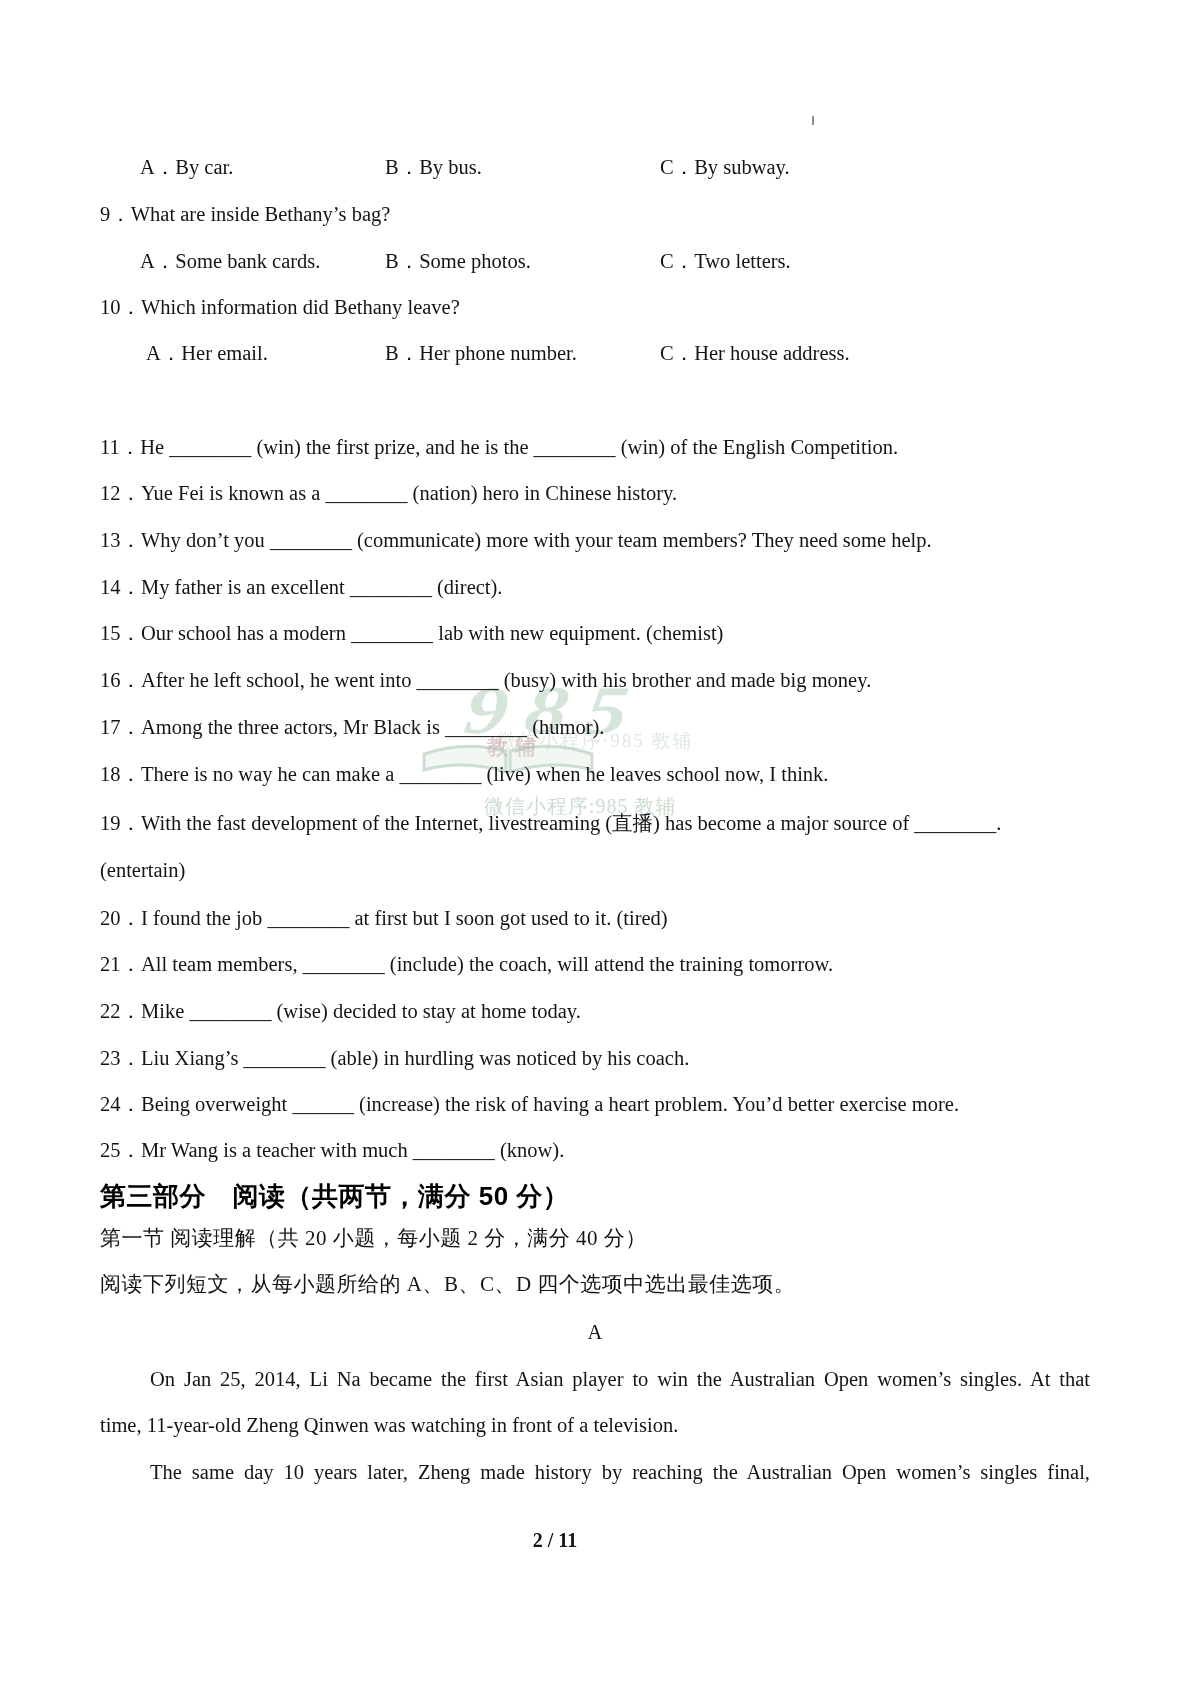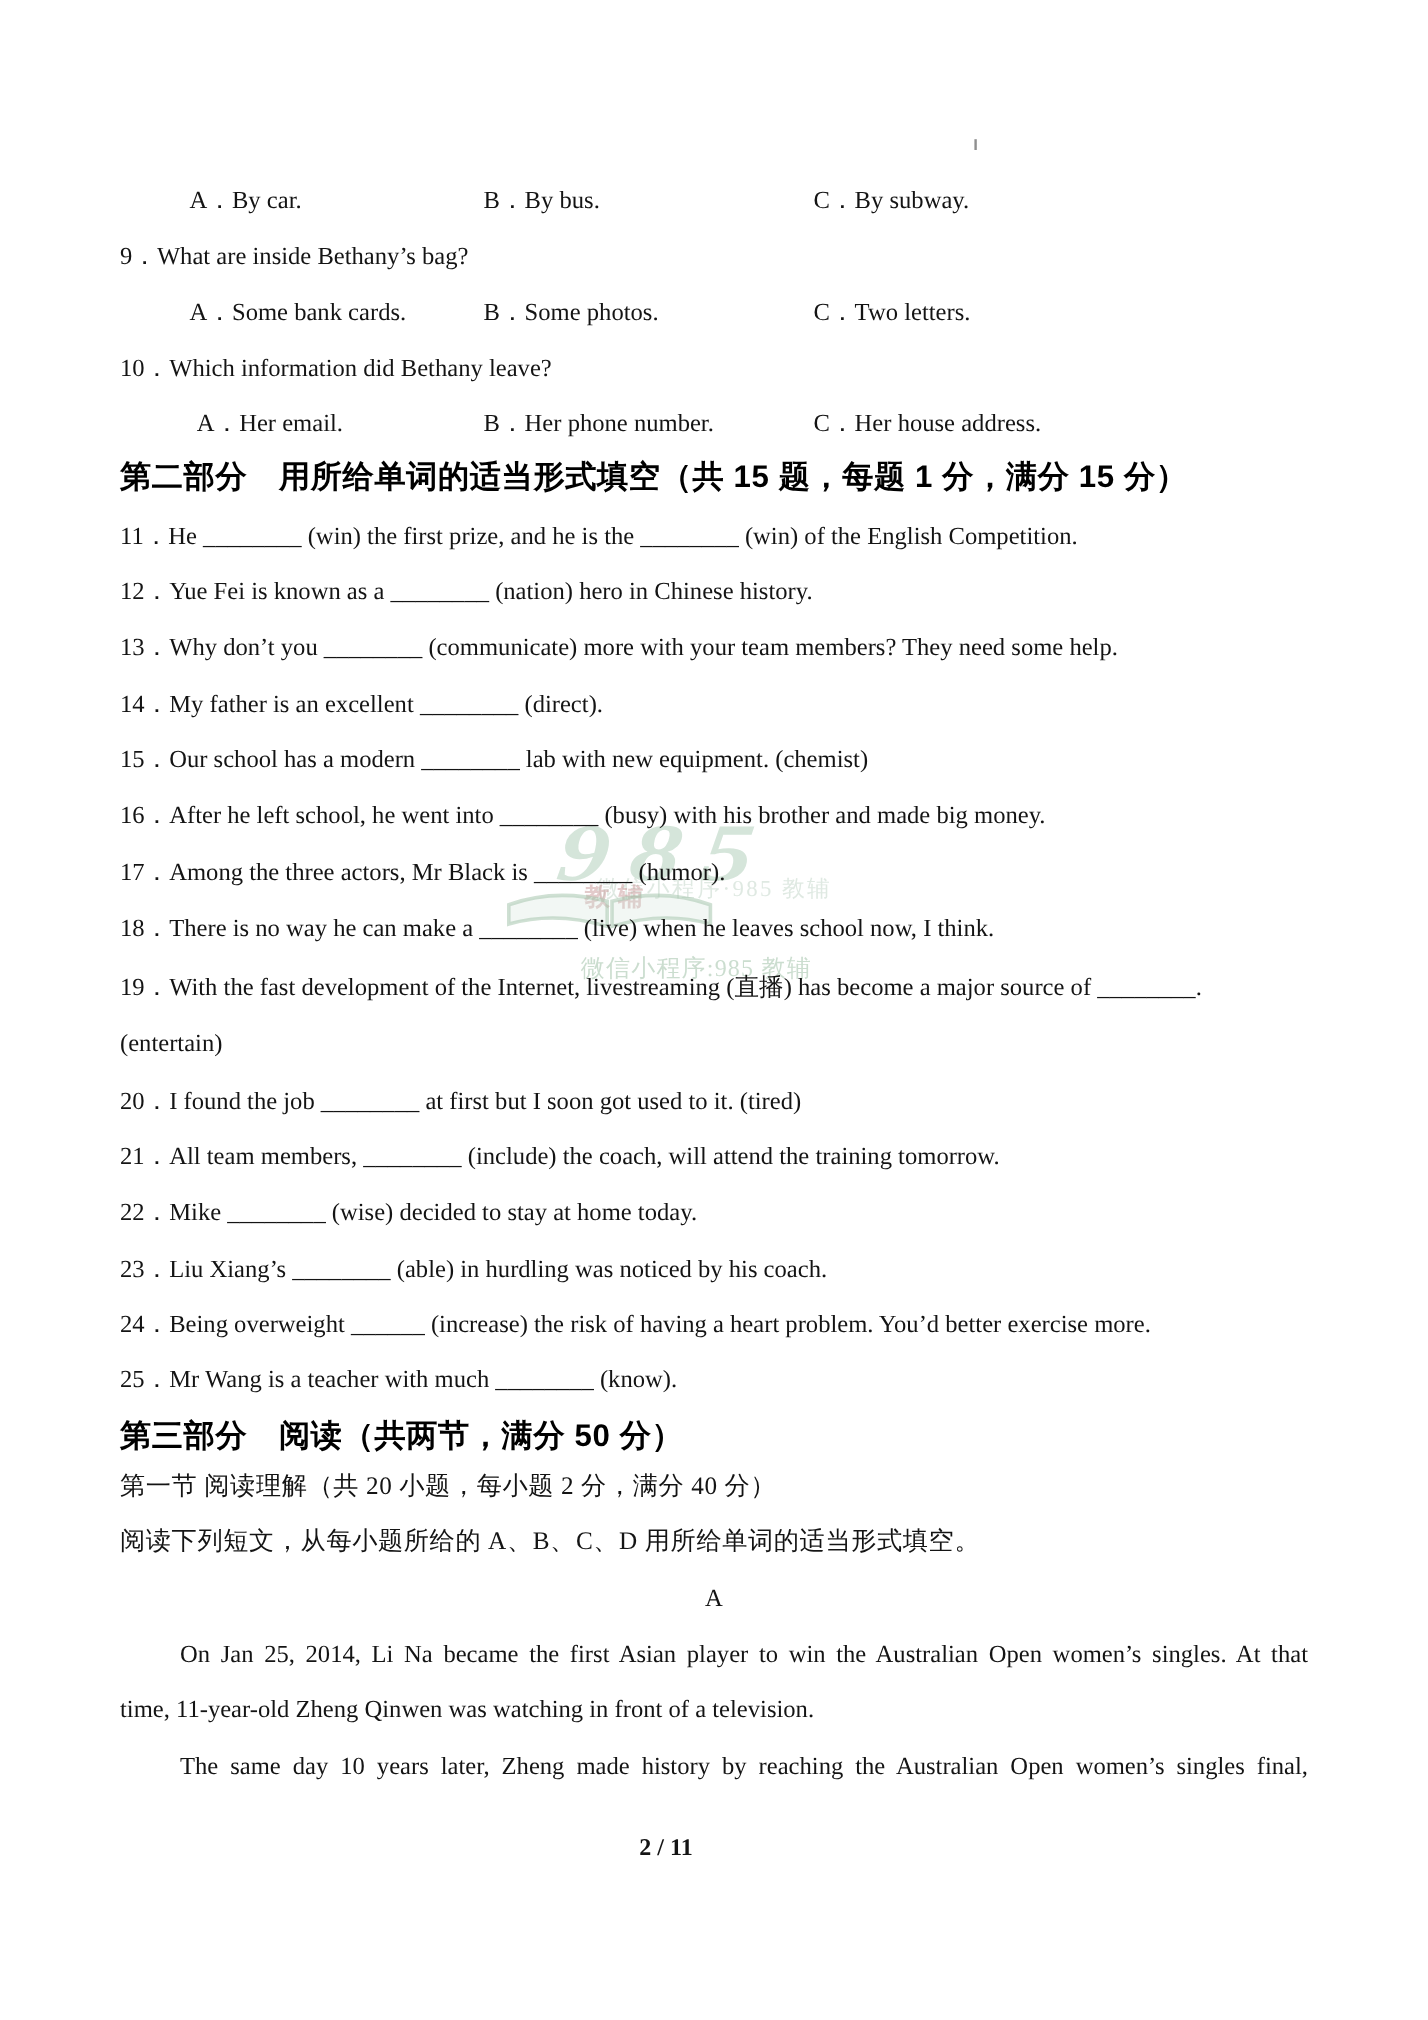--- a/index.html
+++ b/index.html
@@ -6,21 +6,21 @@
   .page{
     position:relative;width:1190px;height:1683px;background:#ffffff;
     font-family:"Liberation Serif","DejaVu Serif",serif;color:#141414;
     overflow:hidden;
   }
   .line{
     position:absolute;left:100px;width:1080px;
     font-size:20.5px;line-height:26px;white-space:nowrap;
   }
   .opts{height:26px;}
-  .opts span{position:absolute;top:0;margin-left:18px;}
+  .opts span{position:absolute;top:0;}
   .optA{left:40px;}
   .optB{left:285px;}
   .optC{left:560px;}
   .h-big{
     font-family:"Liberation Sans","DejaVu Sans",sans-serif;
     font-weight:700;font-size:26px;line-height:32px;color:#000;
     letter-spacing:0.5px;
   }
   .cjk{font-size:21px;letter-spacing:0.5px;}
   .center{width:990px;text-align:center;white-space:normal;}
@@ -78,42 +78,41 @@
   </div>
 
   <div class="line" style="top:294px">10．Which information did Bethany leave?</div>
 
   <div class="line opts" style="top:340px">
     <span class="optA" style="left:46px">A．Her email.</span>
     <span class="optB">B．Her phone number.</span>
     <span class="optC">C．Her house address.</span>
   </div>
 
-  <div class="line h-big" style="top:381px">第二部分　用所给单词的适当形式填空（共 15 题，每题 1 分，满分 15 分）</div>
 
   <div class="line" style="top:434px">11．He ________ (win) the first prize, and he is the ________ (win) of the English Competition.</div>
   <div class="line" style="top:480px">12．Yue Fei is known as a ________ (nation) hero in Chinese history.</div>
   <div class="line" style="top:527px">13．Why don’t you ________ (communicate) more with your team members? They need some help.</div>
   <div class="line" style="top:574px">14．My father is an excellent ________ (direct).</div>
   <div class="line" style="top:620px">15．Our school has a modern ________ lab with new equipment. (chemist)</div>
   <div class="line" style="top:667px">16．After he left school, he went into ________ (busy) with his brother and made big money.</div>
   <div class="line" style="top:714px">17．Among the three actors, Mr Black is ________ (humor).</div>
   <div class="line" style="top:761px">18．There is no way he can make a ________ (live) when he leaves school now, I think.</div>
   <div class="line" style="top:810px">19．With the fast development of the Internet, livestreaming (直播) has become a major source of ________.</div>
   <div class="line" style="top:857px">(entertain)</div>
   <div class="line" style="top:905px">20．I found the job ________ at first but I soon got used to it. (tired)</div>
   <div class="line" style="top:951px">21．All team members, ________ (include) the coach, will attend the training tomorrow.</div>
   <div class="line" style="top:998px">22．Mike ________ (wise) decided to stay at home today.</div>
   <div class="line" style="top:1045px">23．Liu Xiang’s ________ (able) in hurdling was noticed by his coach.</div>
   <div class="line" style="top:1091px">24．Being overweight ______ (increase) the risk of having a heart problem. You’d better exercise more.</div>
   <div class="line" style="top:1137px">25．Mr Wang is a teacher with much ________ (know).</div>
 
   <div class="line h-big" style="top:1180px">第三部分　阅读（共两节，满分 50 分）</div>
   <div class="line cjk" style="top:1225px">第一节 阅读理解（共 20 小题，每小题 2 分，满分 40 分）</div>
-  <div class="line cjk" style="top:1271px">阅读下列短文，从每小题所给的 A、B、C、D 用所给单词的适当形式填空。</div>
+  <div class="line cjk" style="top:1271px">阅读下列短文，从每小题所给的 A、B、C、D 四个选项中选出最佳选项。</div>
   <div class="line center" style="top:1319px">A</div>
 
   <div class="line just" style="top:1366px">On Jan 25, 2014, Li Na became the first Asian player to win the Australian Open women’s singles. At that</div>
   <div class="line" style="top:1412px">time, 11-year-old Zheng Qinwen was watching in front of a television.</div>
   <div class="line just" style="top:1459px">The same day 10 years later, Zheng made history by reaching the Australian Open women’s singles final,</div>
 
   <div class="footer">2 / 11</div>
 
 </div>
 

